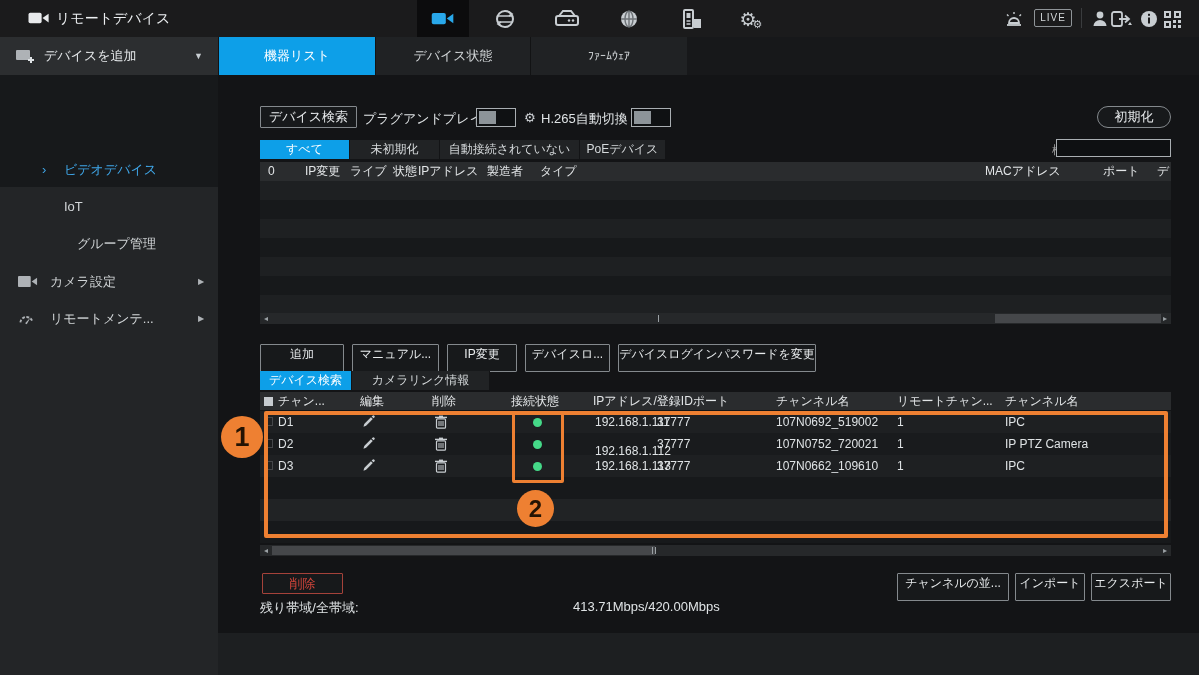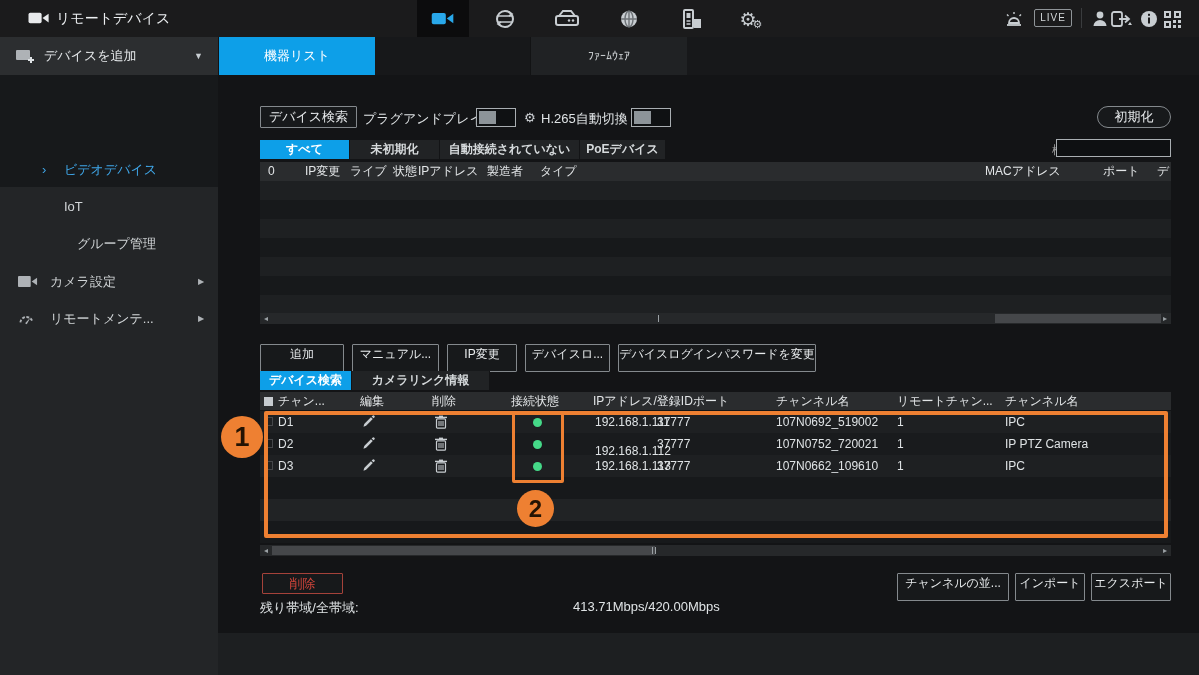--- a/index.html
+++ b/index.html
@@ -30,21 +30,21 @@
   .side-item { position:absolute; left:0; width:218px; height:28px; line-height:28px; font-size:13px; color:#d2d6d8; cursor:pointer; }
   .side-item .txt { position:absolute; left:64px; }
   .side-item.lv1 .txt { left:50px; }
   .side-item .arrow { position:absolute; left:198px; font-size:8px; color:#aeb2b6; }
 
   
   .btn { position:absolute; height:22px; background:#17191b; border:1px solid #84898d; color:#e8ebed; font-size:13px; text-align:center; line-height:20px; border-radius:1px; cursor:pointer; }
   .btn.small { height:28px; line-height:18px; font-size:12px; }
   .btn.danger { border-color:#a5423a; color:#d4453a; }
   .lbl13 { font-size:13px; color:#dfe3e5; }
-  .ftab { position:absolute; top:0; height:19px; line-height:19px; text-align:center; font-size:12px; color:#d6dadc; background:#212325; border-right:1px solid #131416; cursor:pointer;font-weight:bold; }
+  .ftab { position:absolute; top:0; height:19px; line-height:19px; text-align:center; font-size:12px; color:#d6dadc; background:#212325; border-right:1px solid #131416; cursor:pointer; }
   .ftab.active { background:#0d9fe8; color:#fff; }
   .toggle { position:absolute; width:40px; height:19px; border:1px solid #a9aeb2; background:#0f1113; cursor:pointer; }
   .toggle .knob { position:absolute; left:2px; top:2px; width:17px; height:13px; background:#8d9499; }
   .search-input { position:absolute; width:115px; height:18px; background:#0e1012; border:1px solid #a9aeb2; color:#dfe3e5; font-size:12px; padding:0 4px; }
 
   
   .thead { position:absolute; left:260px; width:911px; height:19px; background:#2a2c2e; }
   .thead span { position:absolute; top:0; line-height:19px; font-size:12px; color:#e2e5e7; white-space:nowrap; }
   .trow { position:absolute; left:260px; width:911px; }
   .cell { position:absolute; top:0; line-height:22px; font-size:12px; color:#dfe3e5; white-space:nowrap; }
@@ -173,20 +173,21 @@
       <span class="abs" style="left:16px;top:12px;">
         <svg width="22" height="16" viewBox="0 0 22 16">
             <rect x="0" y="1" width="14" height="10" rx="1" fill="#aeb2b6"></rect>
             <path d="M15 8 v6 M12 11 h6" stroke="#dfe3e5" stroke-width="2"></path>
           </svg>
       </span>
       <span class="lbl">デバイスを追加</span>
       <span class="caret abs" style="left:194px;top:14px;">▼</span>
     </div>
     <div class="mtab active" style="left:218px;width:157px;">機器リスト</div>
+    <div class="mtab" style="left:375px;width:155px;">デバイス状態</div>
     <div class="mtab" style="left:530px;width:157px;font-size:12px;">ﾌｧｰﾑｳｪｱ</div>
   </div>
 
   <div class="sidebar">
     <div class="subpanel"></div>
     <div class="side-item" style="top:81px;">
       <span class="abs" style="left:42px;color:#3fa6e8;font-size:13px;">›</span>
       <span class="txt" style="color:#3fa6e8;">ビデオデバイス</span>
     </div>
     <div class="side-item" style="top:118px;">

